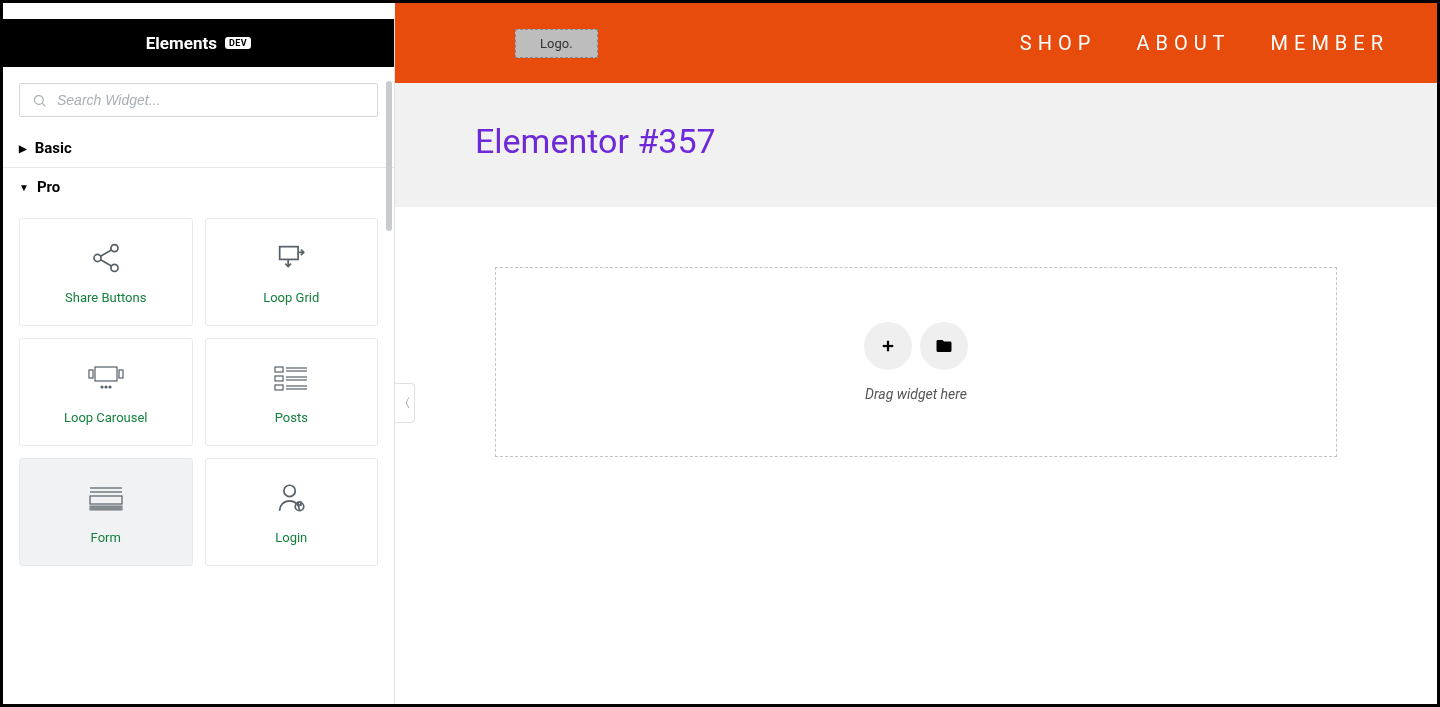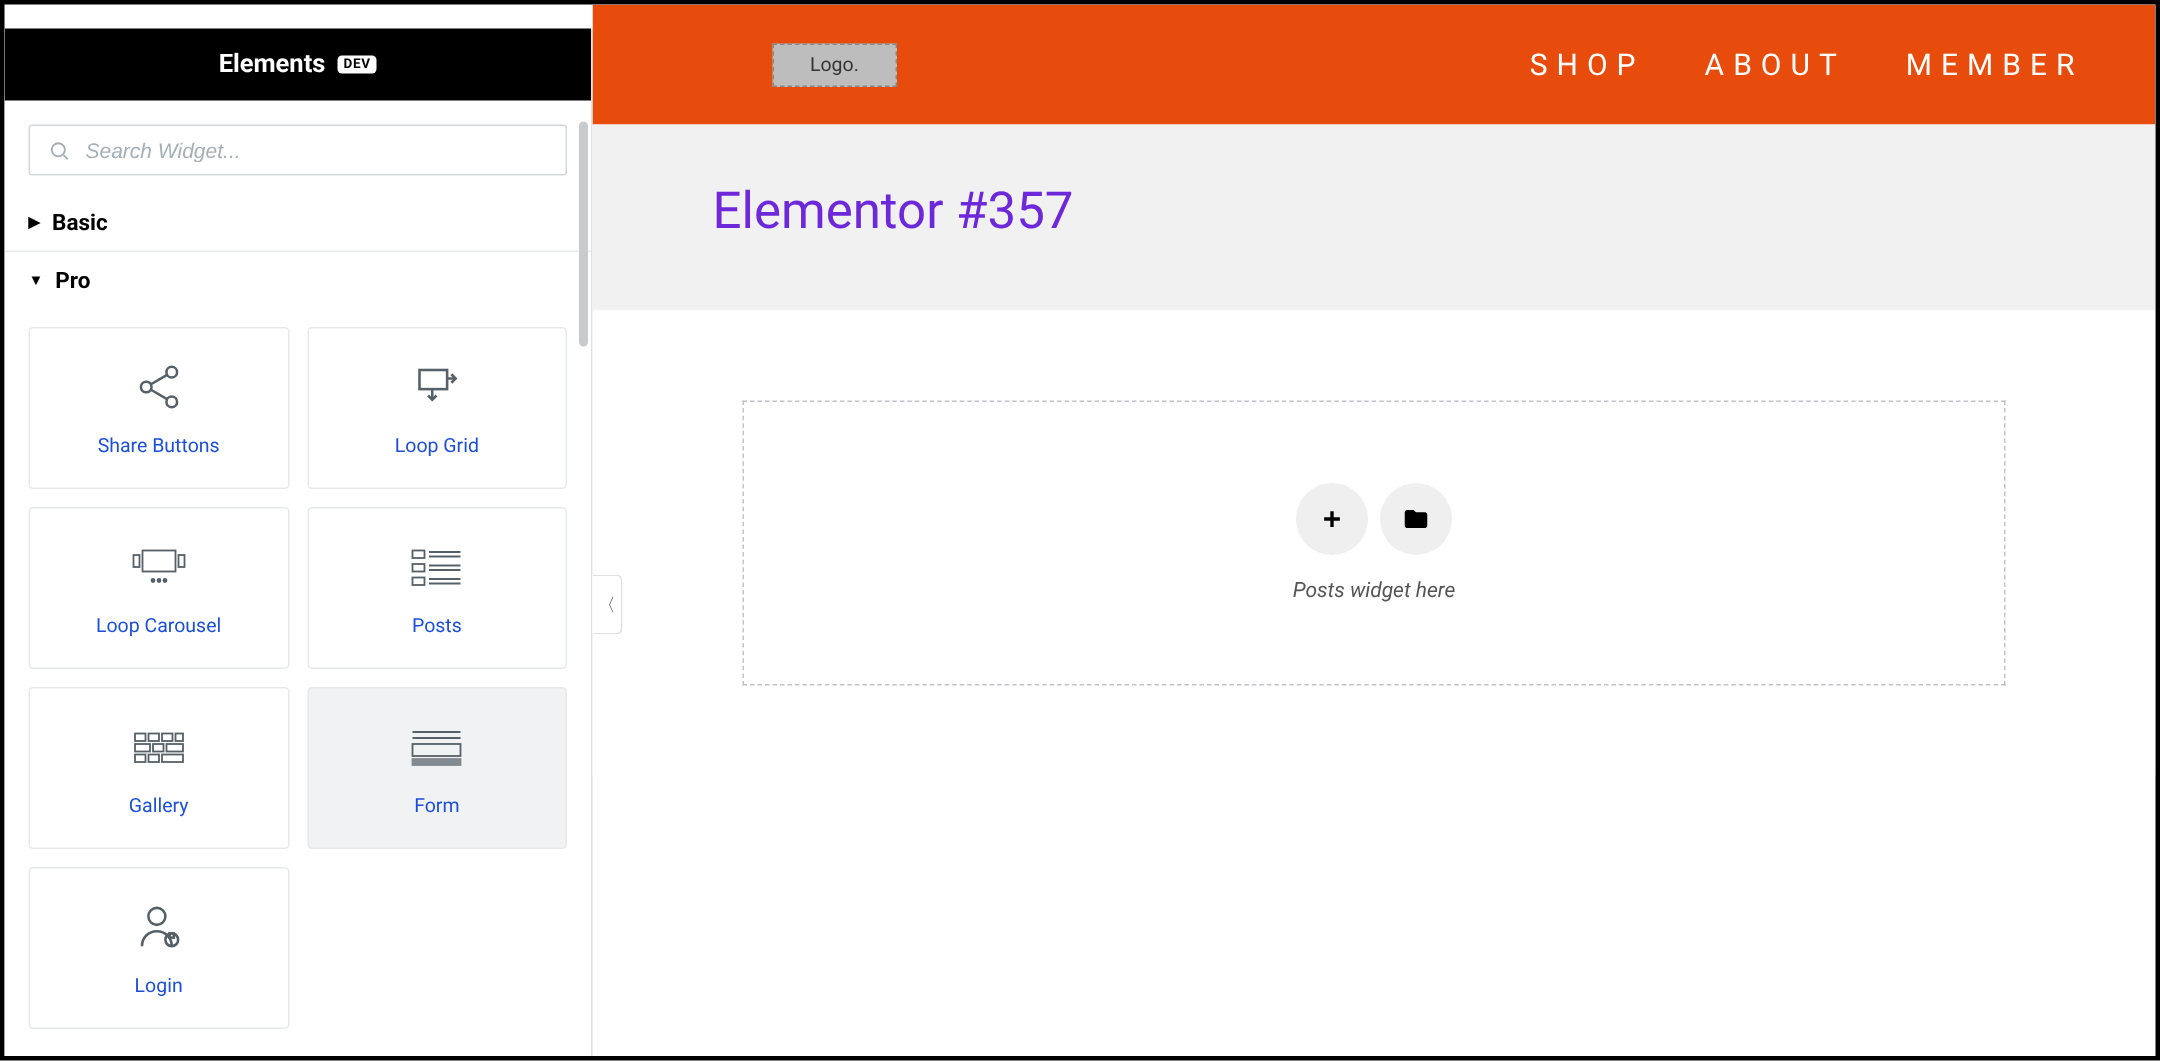--- a/index.html
+++ b/index.html
@@ -92,21 +92,21 @@
   display: flex;
   flex-direction: column;
   align-items: center;
   justify-content: center;
   gap: 14px;
   cursor: grab;
   background: #fff;
 }
 .widget-card.hover { background: #f1f2f3; }
 .widget-card .icon { height: 36px; display: flex; align-items: center; justify-content: center; color: #556068; }
-.widget-card .label { font-size: 13px; color: #1d4ed8; }
+.widget-card .label { font-size: 13px; color: #15803d; }
 
 .panel-scrollbar {
   position: absolute;
   top: 78px;
   left: 383px;
   width: 6px;
   height: 150px;
   background: #c8cbce;
   border-radius: 3px;
 }
@@ -285,37 +285,20 @@
               <line x1="13" y1="16" x2="34" y2="16"></line>
               <rect x="2" y="21" width="8" height="5"></rect>
               <line x1="13" y1="22" x2="34" y2="22"></line>
               <line x1="13" y1="25" x2="34" y2="25"></line>
             </svg>
         </div>
         <div class="label">Posts</div>
       </div>
 
 
-      <div class="widget-card">
-        <div class="icon">
-          <svg width="36" height="22" viewBox="0 0 36 22" fill="none" stroke="currentColor" stroke-width="1.2">
-              <rect x="2" y="2" width="7" height="5"></rect>
-              <rect x="11" y="2" width="7" height="5"></rect>
-              <rect x="20" y="2" width="7" height="5"></rect>
-              <rect x="29" y="2" width="5" height="5"></rect>
-              <rect x="2" y="9" width="10" height="5"></rect>
-              <rect x="14" y="9" width="7" height="5"></rect>
-              <rect x="23" y="9" width="11" height="5"></rect>
-              <rect x="2" y="16" width="7" height="5"></rect>
-              <rect x="11" y="16" width="7" height="5"></rect>
-              <rect x="20" y="16" width="14" height="5"></rect>
-            </svg>
-        </div>
-        <div class="label">Gallery</div>
-      </div>
 
       <div class="widget-card hover">
         <div class="icon">
           <svg width="40" height="28" viewBox="0 0 40 28" fill="none" stroke="currentColor" stroke-width="1.2">
               <line x1="4" y1="4" x2="36" y2="4"></line>
               <line x1="4" y1="8" x2="36" y2="8"></line>
               <rect x="4" y="12" width="32" height="8"></rect>
               <rect x="4" y="22" width="32" height="4" fill="currentColor" opacity="0.7"></rect>
             </svg>
         </div>
@@ -366,17 +349,17 @@
               <line x1="12" y1="5" x2="12" y2="19"></line>
               <line x1="5" y1="12" x2="19" y2="12"></line>
             </svg>
         </button>
         <button class="circle-btn">
           <svg width="18" height="18" viewBox="0 0 24 24" fill="currentColor">
               <path d="M10 4H4c-1.1 0-2 .9-2 2v12c0 1.1.9 2 2 2h16c1.1 0 2-.9 2-2V8c0-1.1-.9-2-2-2h-8l-2-2z"></path>
             </svg>
         </button>
       </div>
-      <div class="drop-label">Posts widget here</div>
+      <div class="drop-label">Drag widget here</div>
     </div>
   </div>
 
 </div>
 
 </body></html>

